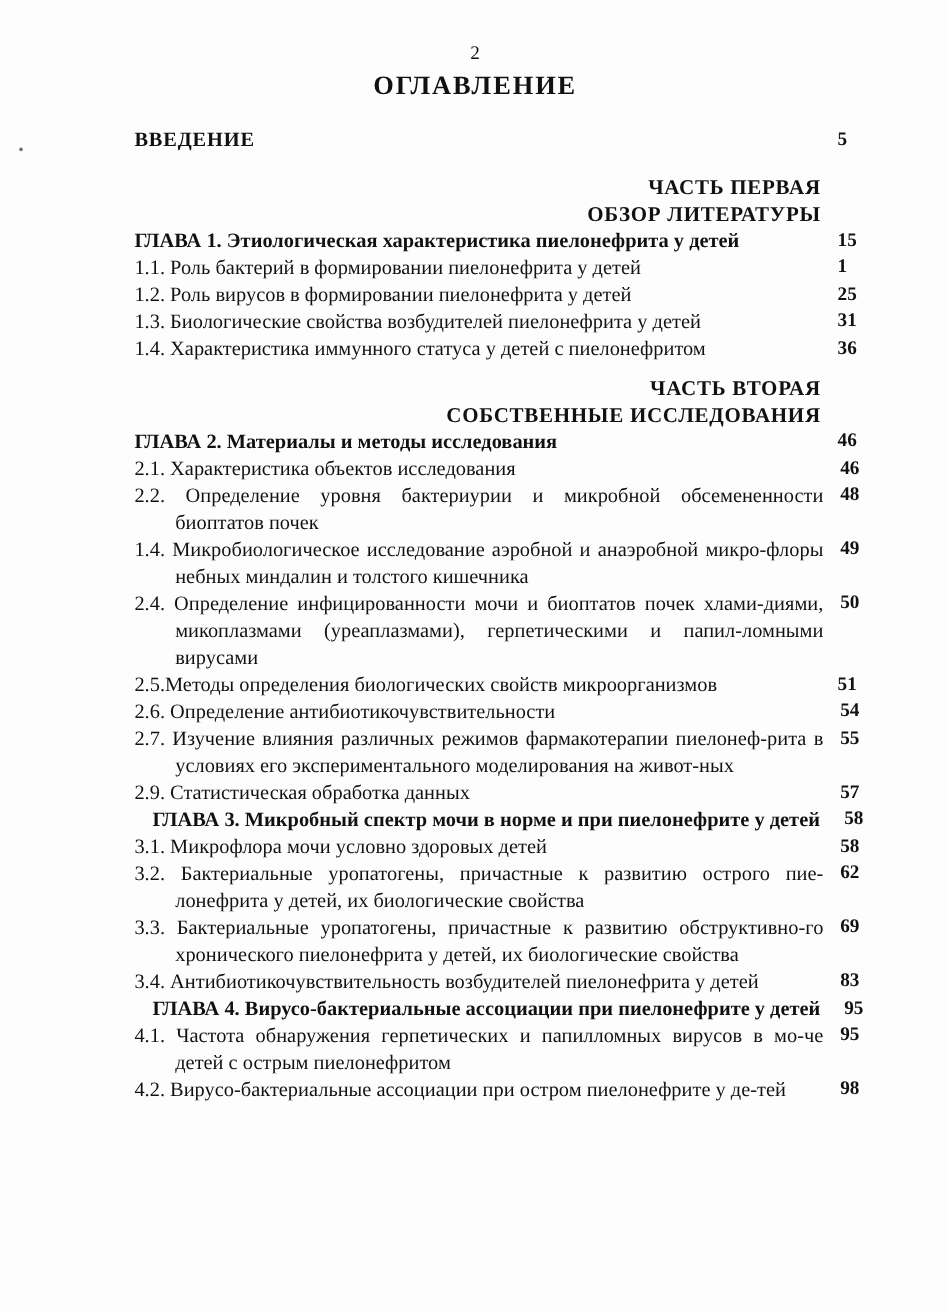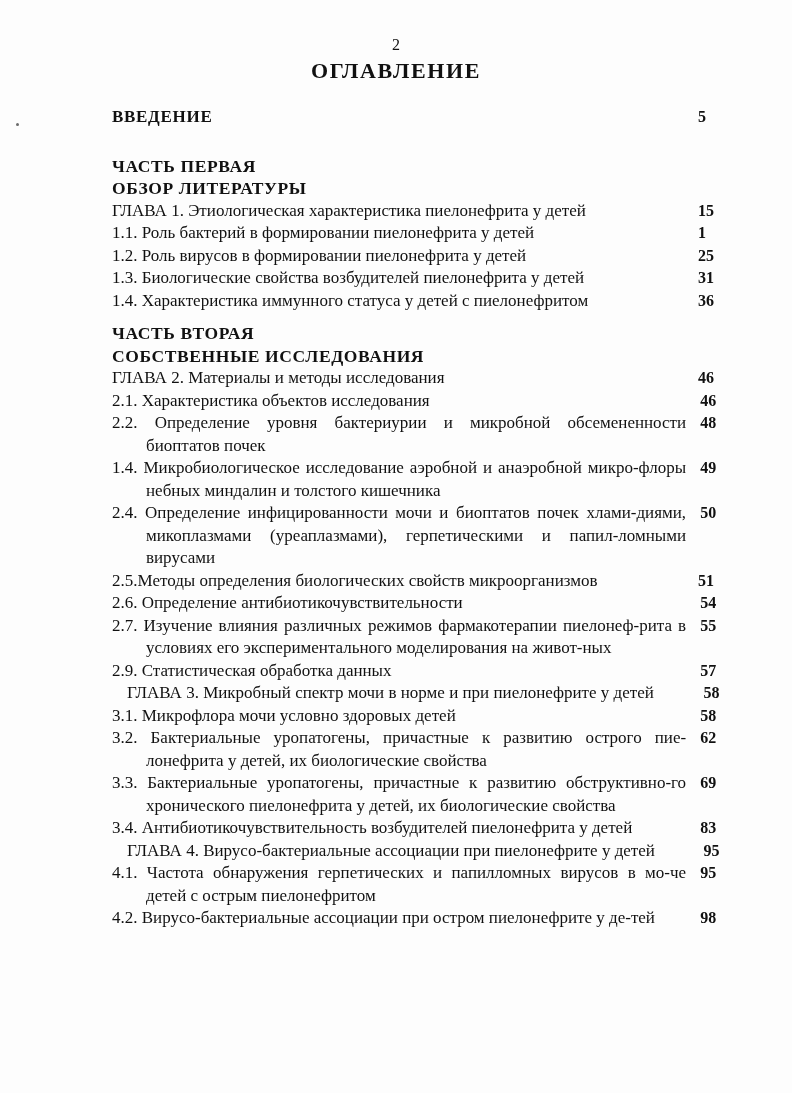--- a/index.html
+++ b/index.html
@@ -74,35 +74,35 @@
     text-align: left;
     white-space: nowrap;
   }
 
   
   .row.intro .title {
     font-weight: bold;
     font-size: 17px;
     letter-spacing: 0.7px;
   }
-  .row.intro { margin-bottom: 26px; }
+  .row.intro { margin-bottom: 16px; }
 
   
   .part-heading {
     width: 572px;
-    text-align: left;
+    text-align: right;
     font-weight: bold;
     font-size: 17.5px;
     line-height: 22.5px;
     letter-spacing: 0.6px;
   }
   .part-block { margin-top: 2px; }
 
   
-  .row.chapter .title { font-weight: normal; }
+  .row.chapter .title { font-weight: bold; }
 
   
   .title.ind-0   { padding-left: 0px;  text-indent: 0px; }
   .title.ind-1   { padding-left: 34px; text-indent: -34px; }
   .title.chap-hang { padding-left: 74px; text-indent: -74px; margin-left: 15px; }
   .gap-md { height: 8px; }
 </style>
 </head>
 <body>
 

